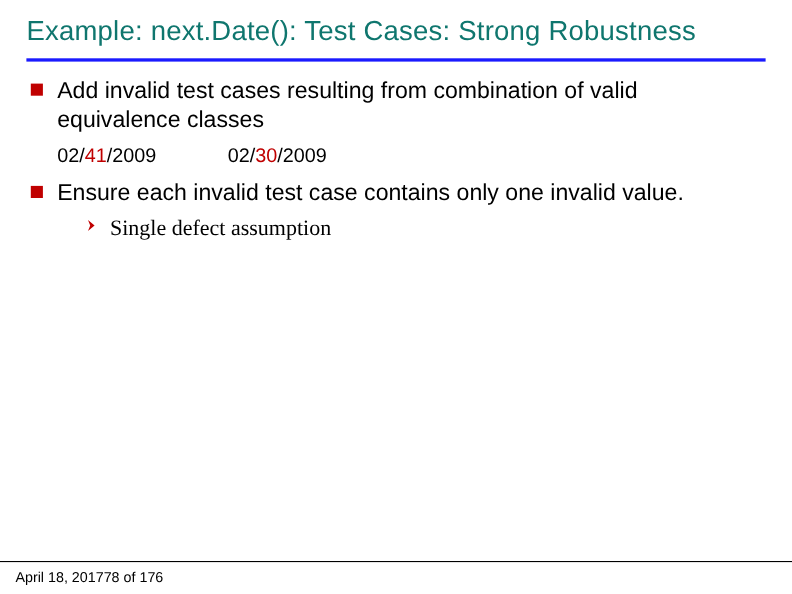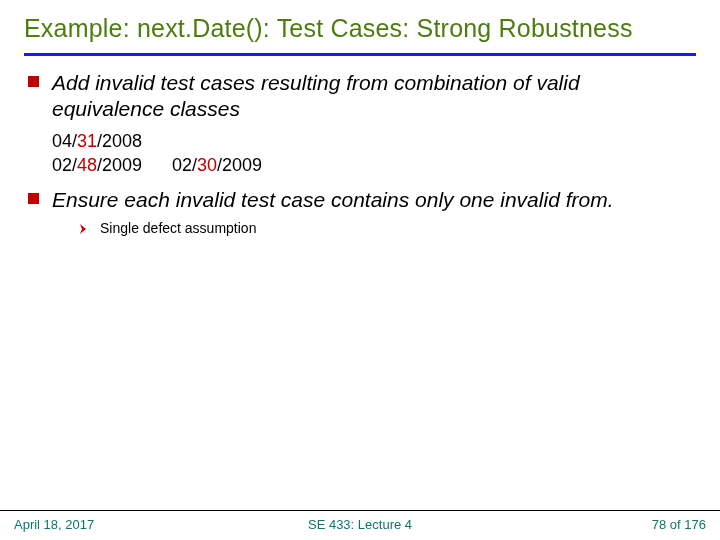--- a/index.html
+++ b/index.html
@@ -12,34 +12,33 @@
     overflow: hidden;
   }
   .slide {
     width: 720px;
     height: 540px;
     padding: 14px 24px 0 24px;
     position: relative;
   }
   .title {
     font-size: 25px;
-    color: #4d7c0f;
+    color: #0f766e;
     font-weight: normal;
     margin-bottom: 10px;
     letter-spacing: 0.2px;
   }
   .rule {
     border: none;
     border-top: 3px solid #1a1aff;
     margin-bottom: 14px;
   }
   .bullets {
     list-style: none;
     padding-left: 0;
-    font-style: italic;
   }
   .bullets > li {
     position: relative;
     padding-left: 28px;
     font-size: 21px;
     color: #000;
     line-height: 1.25;
     margin-bottom: 6px;
   }
   .sq-bullet {
@@ -60,98 +59,95 @@
   }
   .dates-row {
     display: flex;
   }
   .date-cell {
     width: 120px;
     white-space: nowrap;
   }
   .date-cell.wide {
     width: 200px;
+    margin-left: 35px;
   }
   .red { color: #c00000; }
   .sub-bullets {
     list-style: none;
     padding-left: 54px;
     margin-top: 4px;
   }
   .sub-bullets > li {
     position: relative;
     padding-left: 22px;
-    font-size: 14px;
+    font-size: 20px;
     color: #000;
     line-height: 1.3;
+    font-family: Liberation Serif, serif;
   }
   .chevron {
     position: absolute;
     left: 0;
     top: 4px;
     width: 0;
     height: 0;
   }
   .chevron svg { display: block; }
   .footer {
     position: absolute;
     left: 0;
     bottom: 0;
     width: 720px;
     border-top: 1px solid #000;
     padding: 6px 14px 8px 14px;
     display: flex;
-    justify-content: space-between;
     font-size: 13px;
-    color: #0f766e;
+    color: #000000;
   }
   .footer .center { position: absolute; left: 50%; transform: translateX(-50%); }
 </style>
 </head>
 <body>
 
 <div class="slide">
 
   <h1 class="title">Example: next.Date(): Test Cases: Strong Robustness</h1>
   <hr class="rule">
 
   <ul class="bullets">
     <li>
       <span class="sq-bullet"></span>
       <span>Add invalid test cases resulting from combination of valid equivalence classes</span>
     </li>
   </ul>
 
   <div class="dates-block">
     <div class="dates-row">
-      <span class="date-cell"><span>04/</span><span class="red">31</span><span>/2008</span></span>
-    </div>
-    <div class="dates-row">
-      <span class="date-cell"><span>02/</span><span class="red">48</span><span>/2009</span></span>
+      <span class="date-cell"><span>02/</span><span class="red">41</span><span>/2009</span></span>
       <span class="date-cell wide"><span>02/</span><span class="red">30</span><span>/2009</span></span>
     </div>
   </div>
 
   <ul class="bullets">
     <li>
       <span class="sq-bullet"></span>
-      <span>Ensure each invalid test case contains only one invalid from.</span>
+      <span>Ensure each invalid test case contains only one invalid value.</span>
     </li>
   </ul>
 
   <ul class="sub-bullets">
     <li>
       <span class="chevron">
         <svg width="12" height="12" viewBox="0 0 12 12">
             <path d="M2 1 L8 6 L2 11 L4 6 Z" fill="#c00000"></path>
           </svg>
       </span>
       <span>Single defect assumption</span>
     </li>
   </ul>
 
   <div class="footer">
     <span>April 18, 2017</span>
-    <span class="center">SE 433: Lecture 4</span>
     <span><span>78 </span><span>of 176</span></span>
   </div>
 
 </div>
 
 </body></html>

